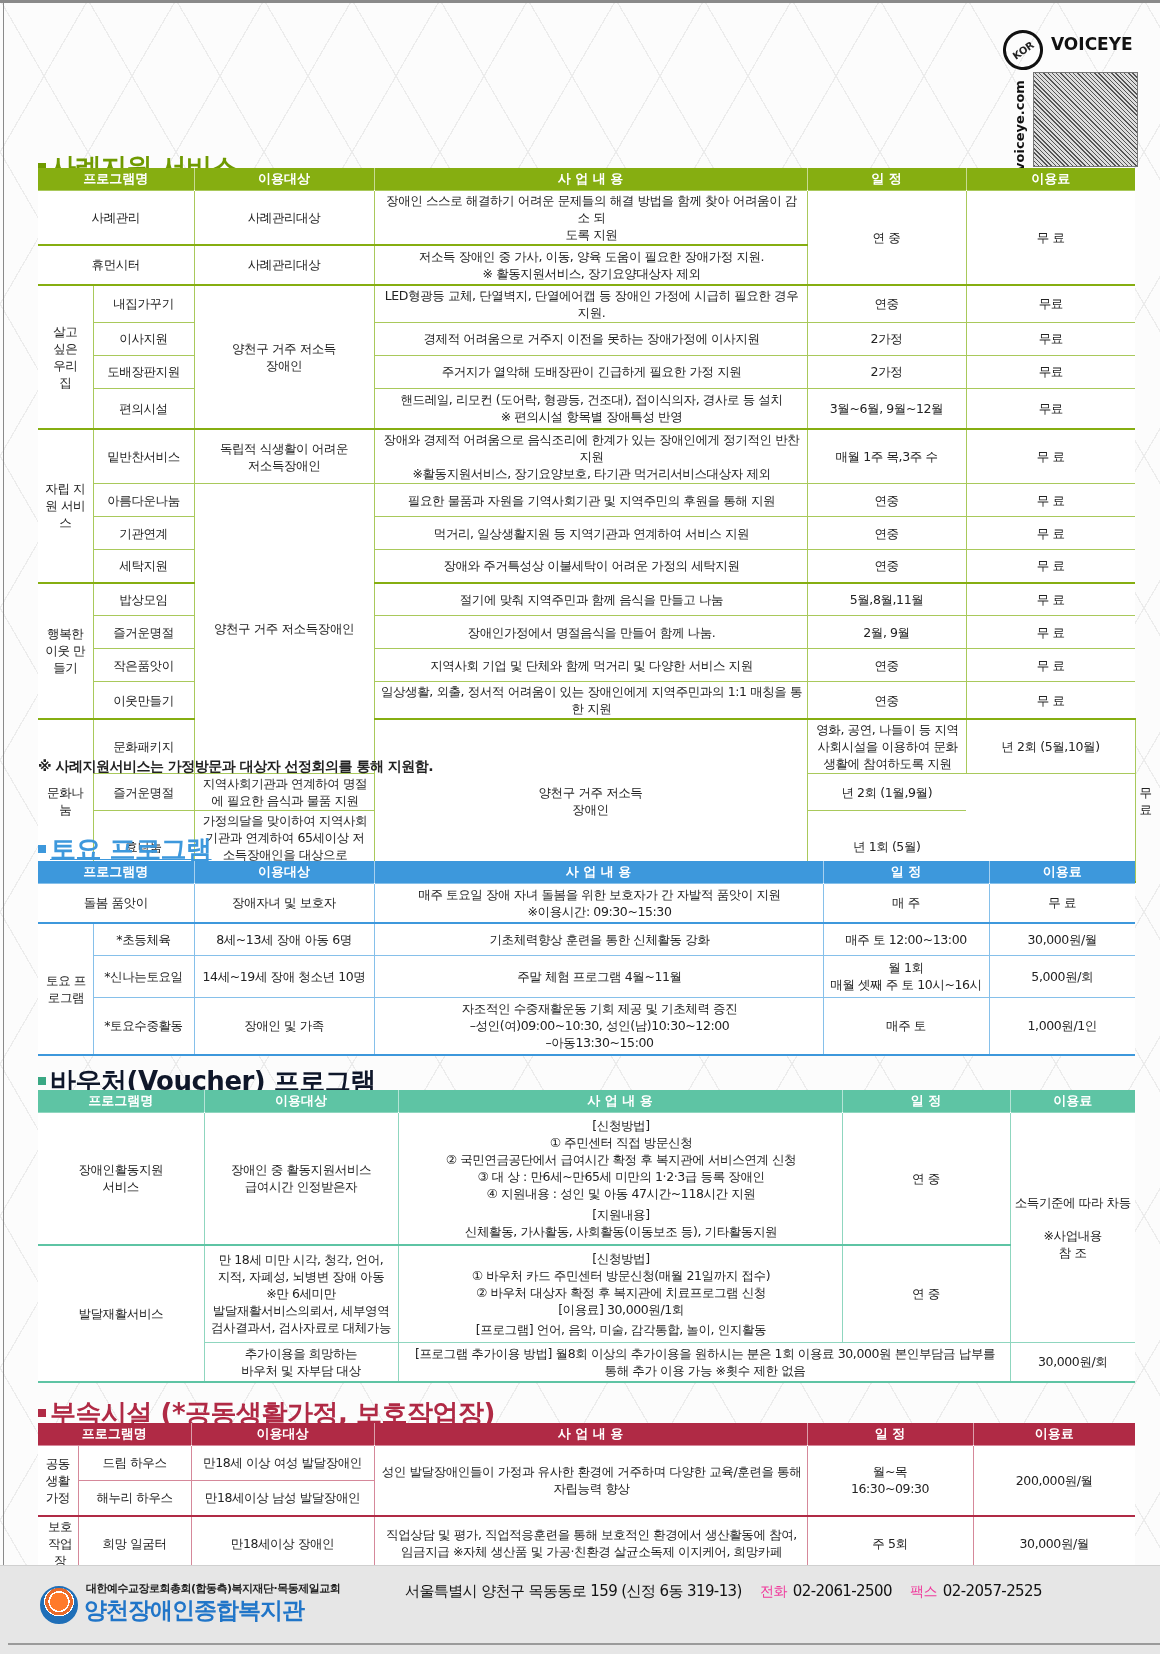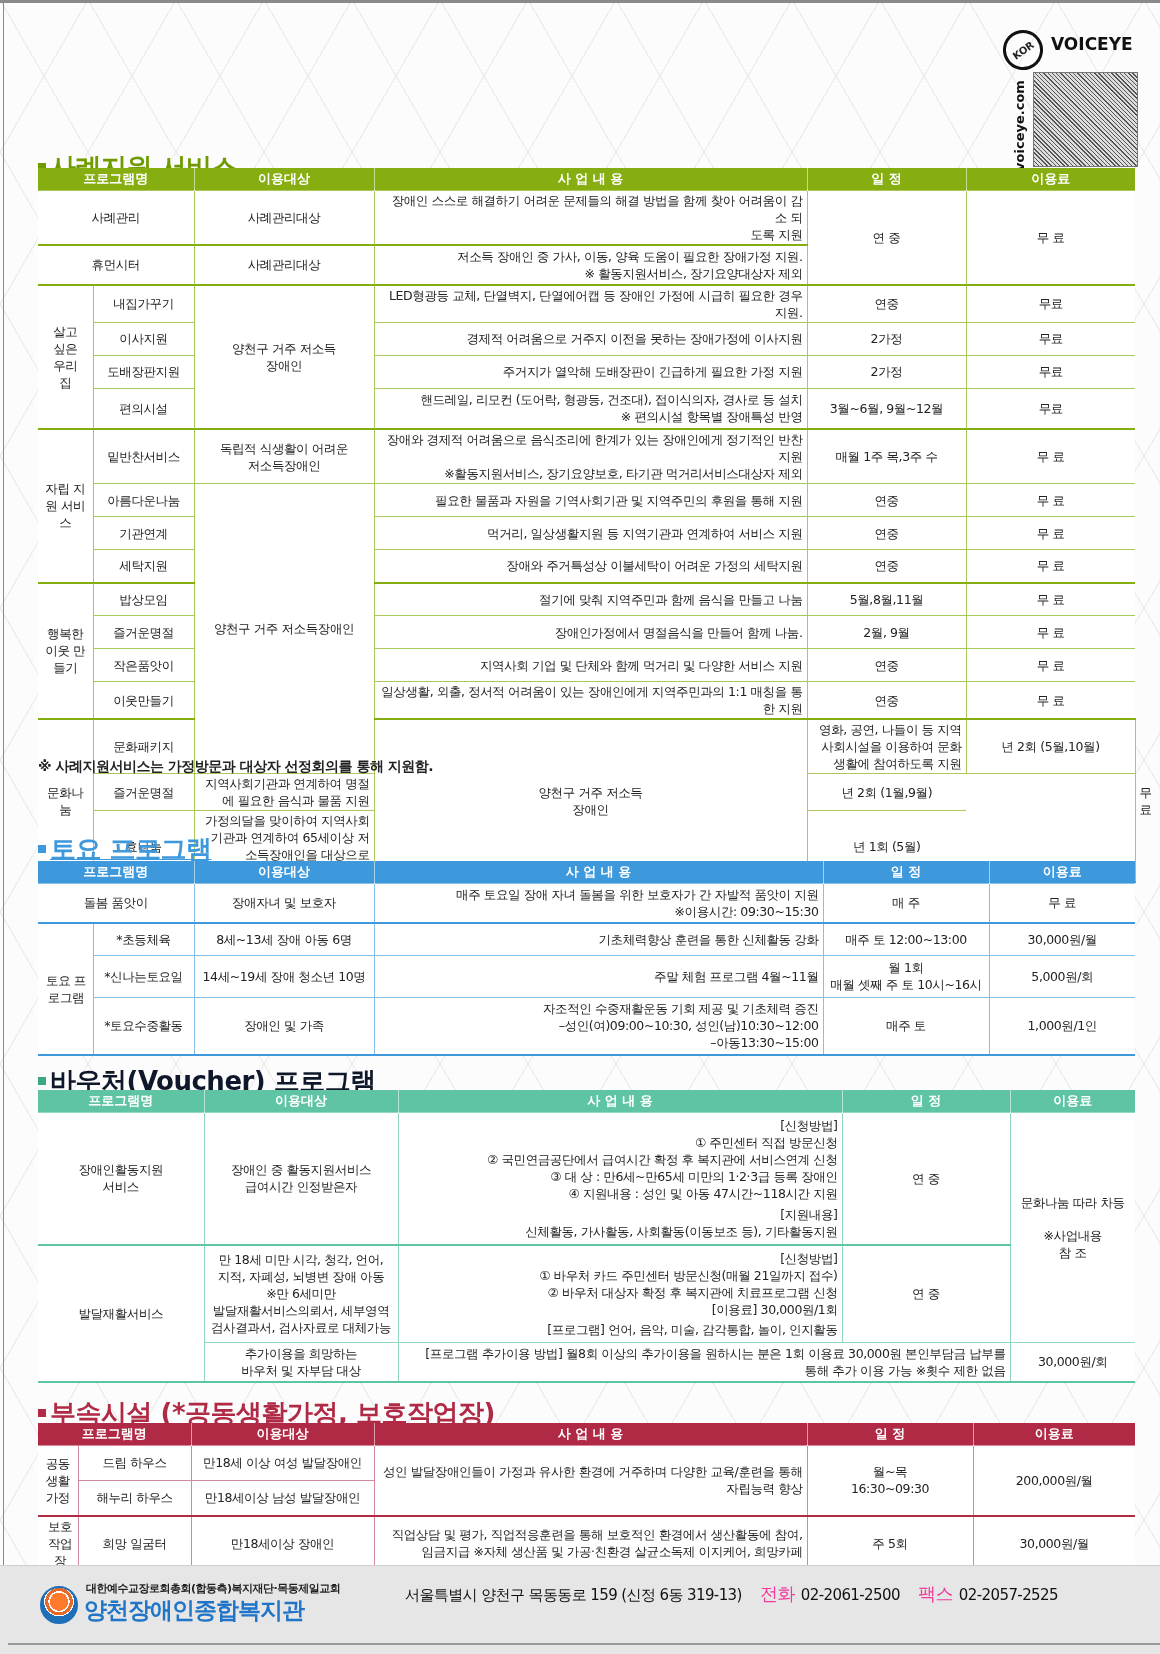--- a/index.html
+++ b/index.html
@@ -40,21 +40,21 @@
     position: absolute; left: 38px;
     font-family: "DejaVu Sans", sans-serif; font-weight: bold; font-size: 26px;
     letter-spacing: -0.5px;
   }
   .section-title .sq { display: inline-block; width: 8px; height: 8px; margin-right: 4px; vertical-align: middle; position: relative; top: -2px; }
 
   table { position: absolute; left: 38px; width: 1097px; border-collapse: collapse; table-layout: fixed; background: #fff; }
   th { color: #fff; font-weight: bold; font-size: 13px; height: 22px; text-align: center; border-left: 1px solid rgba(255,255,255,.55); }
   th:first-child { border-left: none; }
   td { text-align: center; vertical-align: middle; font-size: 12.5px; line-height: 17px; padding: 1px 4px; letter-spacing: -0.4px; }
-  td.l { text-align: right; padding-left: 6px; }
+  td.l { text-align: center; padding-left: 6px; }
   td.l div { line-height: 17px; }
 
   
   .tg th { background: #86ae11; }
   .tg td { border: 1px solid #a9c95b; }
   .tg tr.gsep td { border-top: 2px solid #86ae11; }
   .tg { border-bottom: 2px solid #86ae11; }
   
   .tb th { background: #3d98dc; }
   .tb td { border: 1px solid #86c0ea; }
@@ -76,21 +76,21 @@
 
   .note { position: absolute; left: 38px; font-size: 14px; font-weight: bold; letter-spacing: -0.5px; }
 
   .footer { position: absolute; left: 0; top: 1565px; width: 1160px; height: 89px; background: #e6e6e6; border-top: 1px solid #d0d0d0; }
   .footer-line { position: absolute; left: 8px; top: 77px; width: 1152px; height: 2px; background: #9a9a9a; }
   .logo-mark { position: absolute; left: 40px; top: 20px; width: 38px; height: 38px; border-radius: 50%; background: radial-gradient(circle at 50% 40%, #ff7a2a 0 34%, #fff 34% 40%, #e86a2a 40% 52%, #fff 52% 56%, #1f6fb8 56% 100%); border: 2px solid #1f6fb8; }
   .org-sub { position: absolute; left: 86px; top: 15px; font-size: 11px; font-weight: bold; color: #222; letter-spacing: -0.5px; }
   .org-name { position: absolute; left: 84px; top: 29px; font-size: 23px; font-weight: bold; color: #2075c8; letter-spacing: -1px; }
   .addr { position: absolute; left: 405px; top: 16px; font-size: 15px; color: #111; letter-spacing: -0.6px; white-space: nowrap; }
   .addr2 { position: absolute; left: 405px; top: 42px; font-size: 15px; color: #111; letter-spacing: -0.6px; white-space: nowrap; }
-  .pk { color: #f03a9c; font-size: 18px; margin: 0 6px 0 14px; }
+  .pk { color: #f03a9c; font-size: 14px; margin: 0 6px 0 14px; }
   .pk.first { margin-left: 0; }
 </style>
 </head>
 <body>
 
 <div class="bgpat"></div>
 <div class="frame-top"></div>
 <div class="frame-left"></div>
 
 <div class="wrap">
@@ -365,21 +365,21 @@
         <div>[신청방법]</div>
             <div>① 주민센터 직접 방문신청</div>
             <div>② 국민연금공단에서 급여시간 확정 후 복지관에 서비스연계 신청</div>
             <div>③ 대      상 : 만6세~만65세 미만의 1·2·3급 등록 장애인</div>
             <div>④ 지원내용 : 성인 및 아동 47시간~118시간 지원</div>
         <div style="margin-top:4px;">[지원내용]</div>
             <div>신체활동, 가사활동, 사회활동(이동보조 등), 기타활동지원</div>
       </td>
       <td>연 중</td>
       <td rowspan="2" style="padding:0">
-            <div>문화나눔 따라 차등</div>
+            <div>소득기준에 따라 차등</div>
             <div style="margin-top:16px;">※사업내용</div>
             <div>참 조</div>
           </td>
     </tr>
     <tr class="tsep" style="height:97px">
       <td rowspan="2">발달재활서비스</td>
       <td>
             <div>만 18세 미만 시각, 청각, 언어,</div>
             <div>지적, 자폐성, 뇌병변 장애 아동</div>
             <div>※만 6세미만</div>

